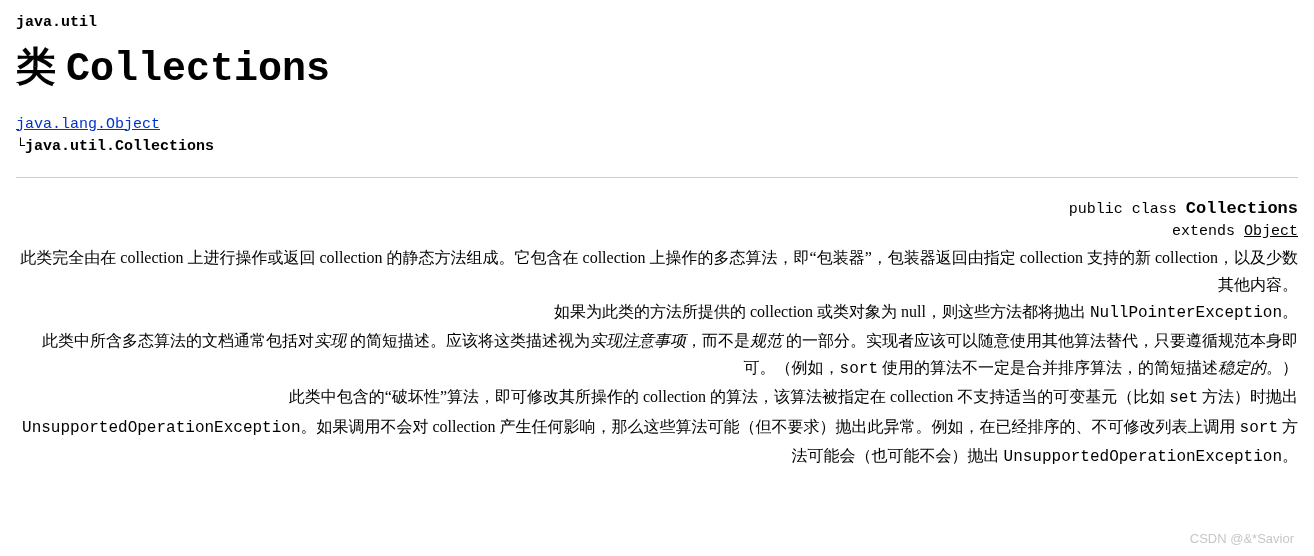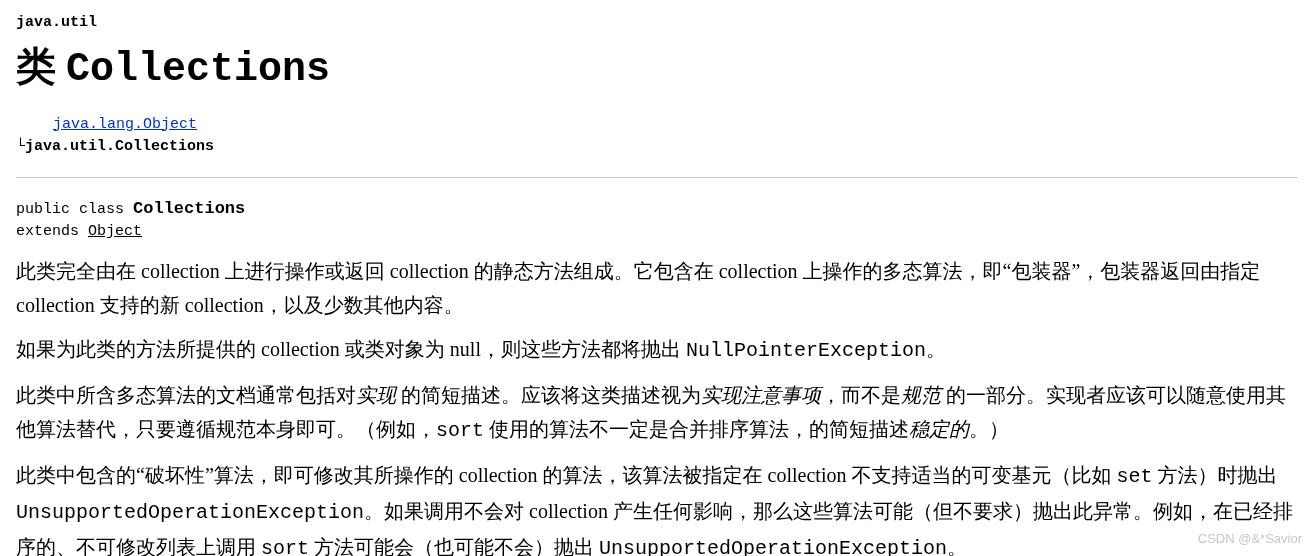--- a/index.html
+++ b/index.html
@@ -28,55 +28,56 @@
     h1.class-title .mono {
       font-family: "Courier New", Courier, monospace;
     }
     .inheritance {
       font-family: "Courier New", Courier, monospace;
       font-size: 15px;
       margin-bottom: 8px;
     }
     .inheritance a {
       color: #0033cc;
-      margin-left: 37px;
     }
     .inheritance .child {
     }
     .tree-angle {
       font-family: "Courier New", Courier, monospace;
     }
     hr {
       margin: 18px 0;
       border: none;
       border-top: 1px solid #ccc;
     }
     .sig {
       font-family: "Courier New", Courier, monospace;
       font-size: 15px;
+      text-align: right;
     }
     .sig .class-name {
       font-weight: bold;
       font-size: 17px;
     }
     .sig a {
       color: #000000;
       text-decoration: underline;
     }
     p.desc {
-      font-size: 20px;
-      margin: 10px 0;
+      font-size: 16px;
+      margin: 0 0;
       line-height: 1.7;
+      text-align: right;
     }
     p.desc .italic {
       font-style: italic;
     }
     .watermark {
       position: fixed;
-      right: 12px;
+      right: 20px;
       bottom: 8px;
       color: #c7c7c7;
       font-size: 13px;
       font-family: Arial, sans-serif;
     }
   </style>
 </head>
 <body>
 
 <div class="package-label">java.util</div>

